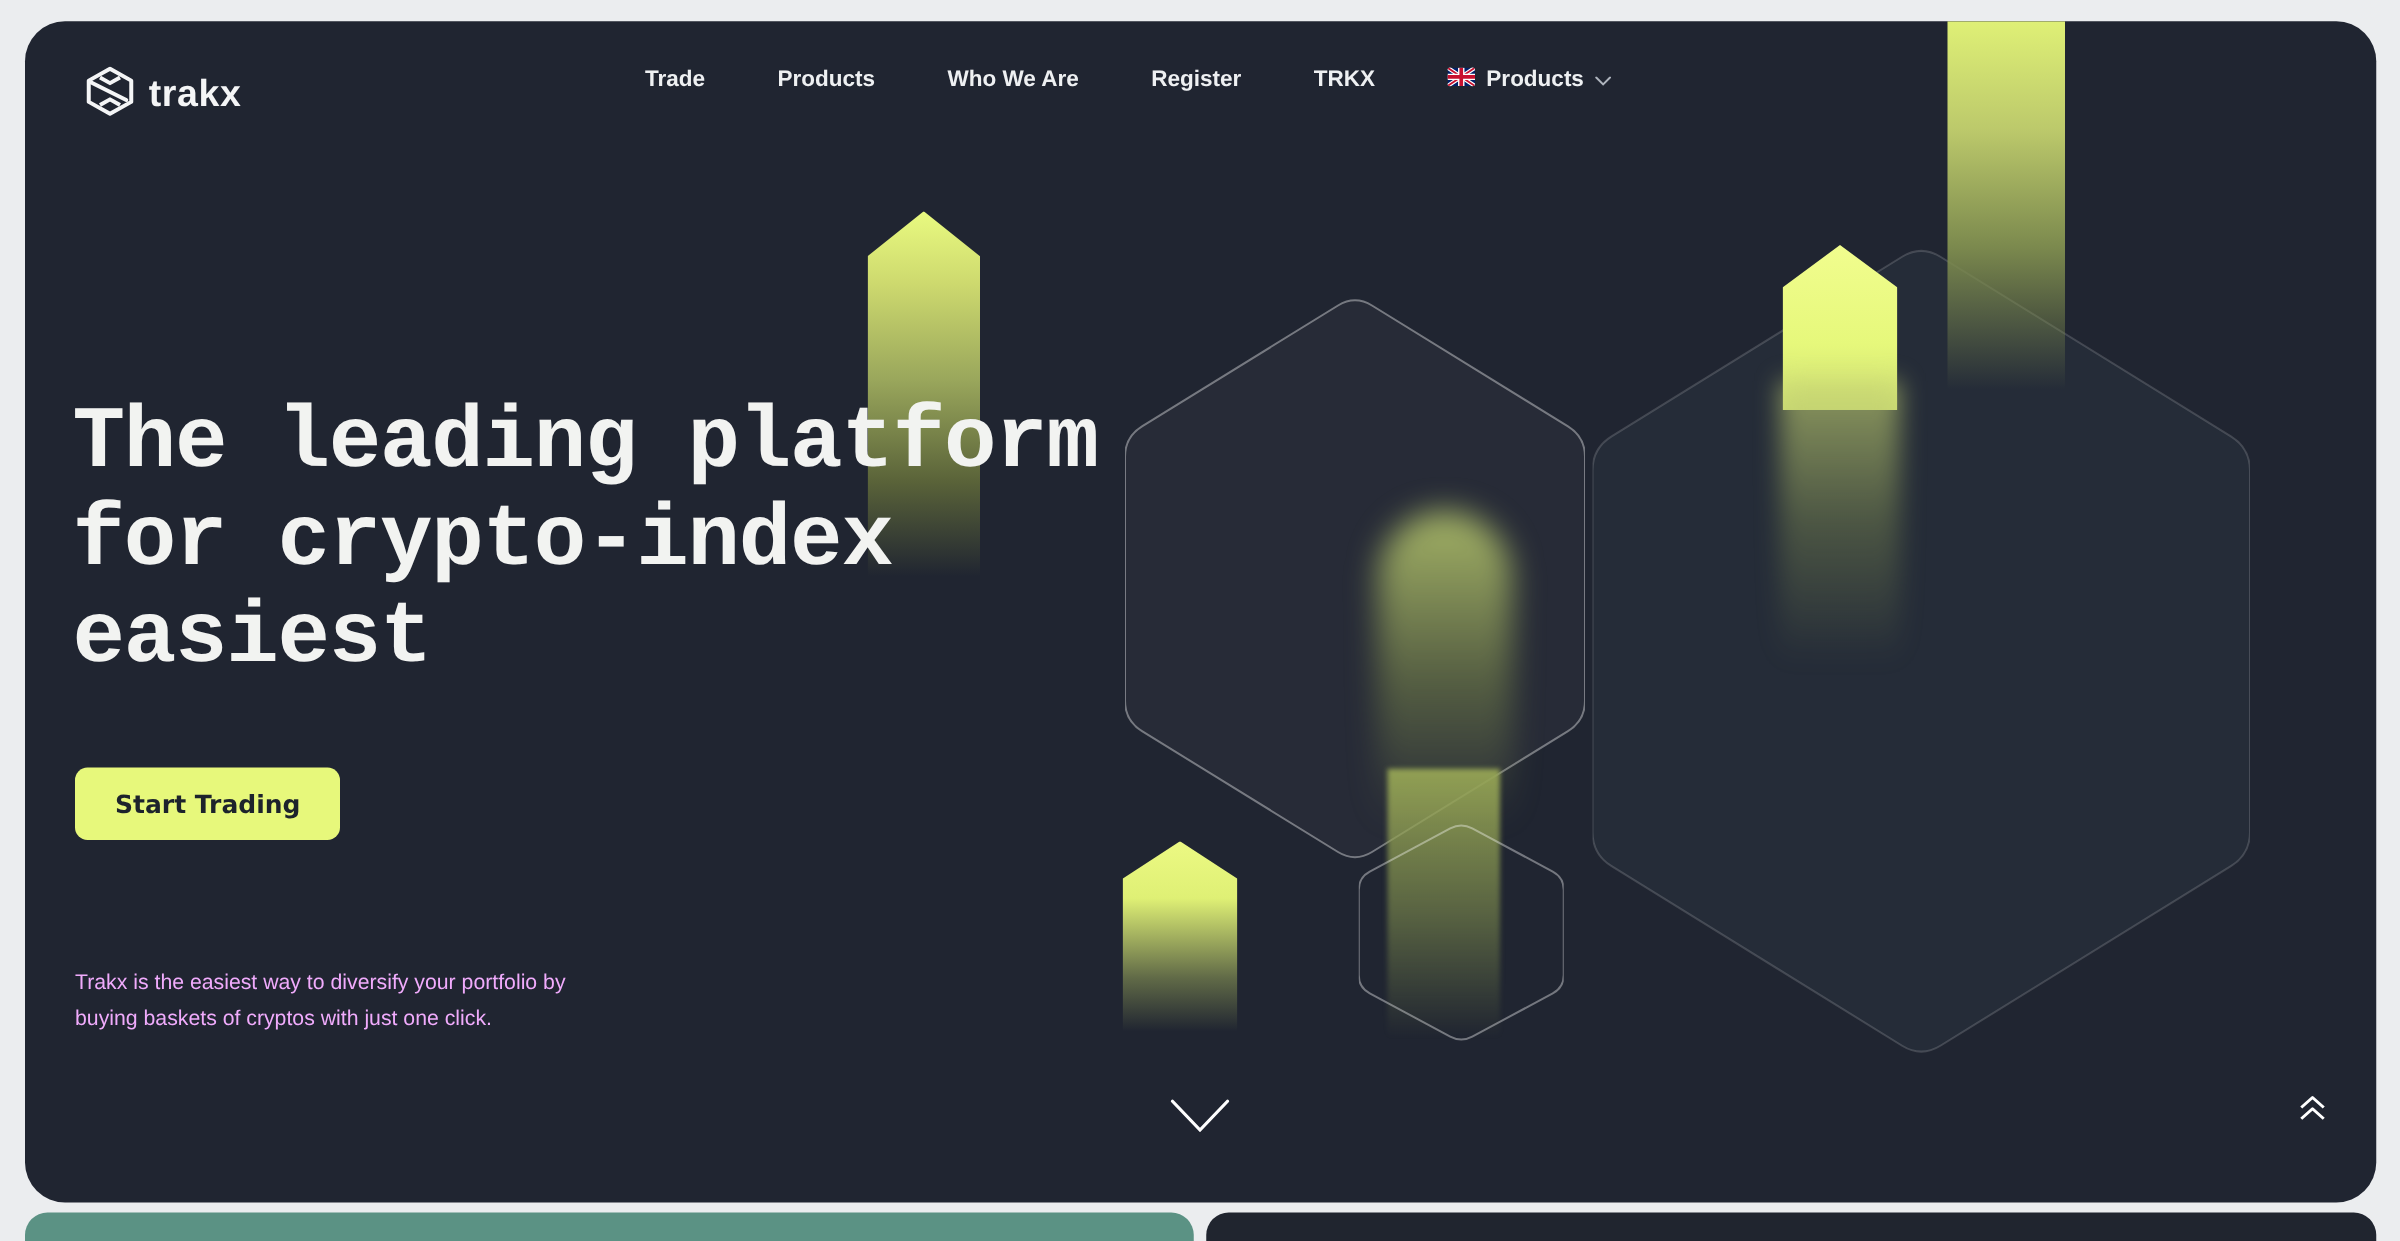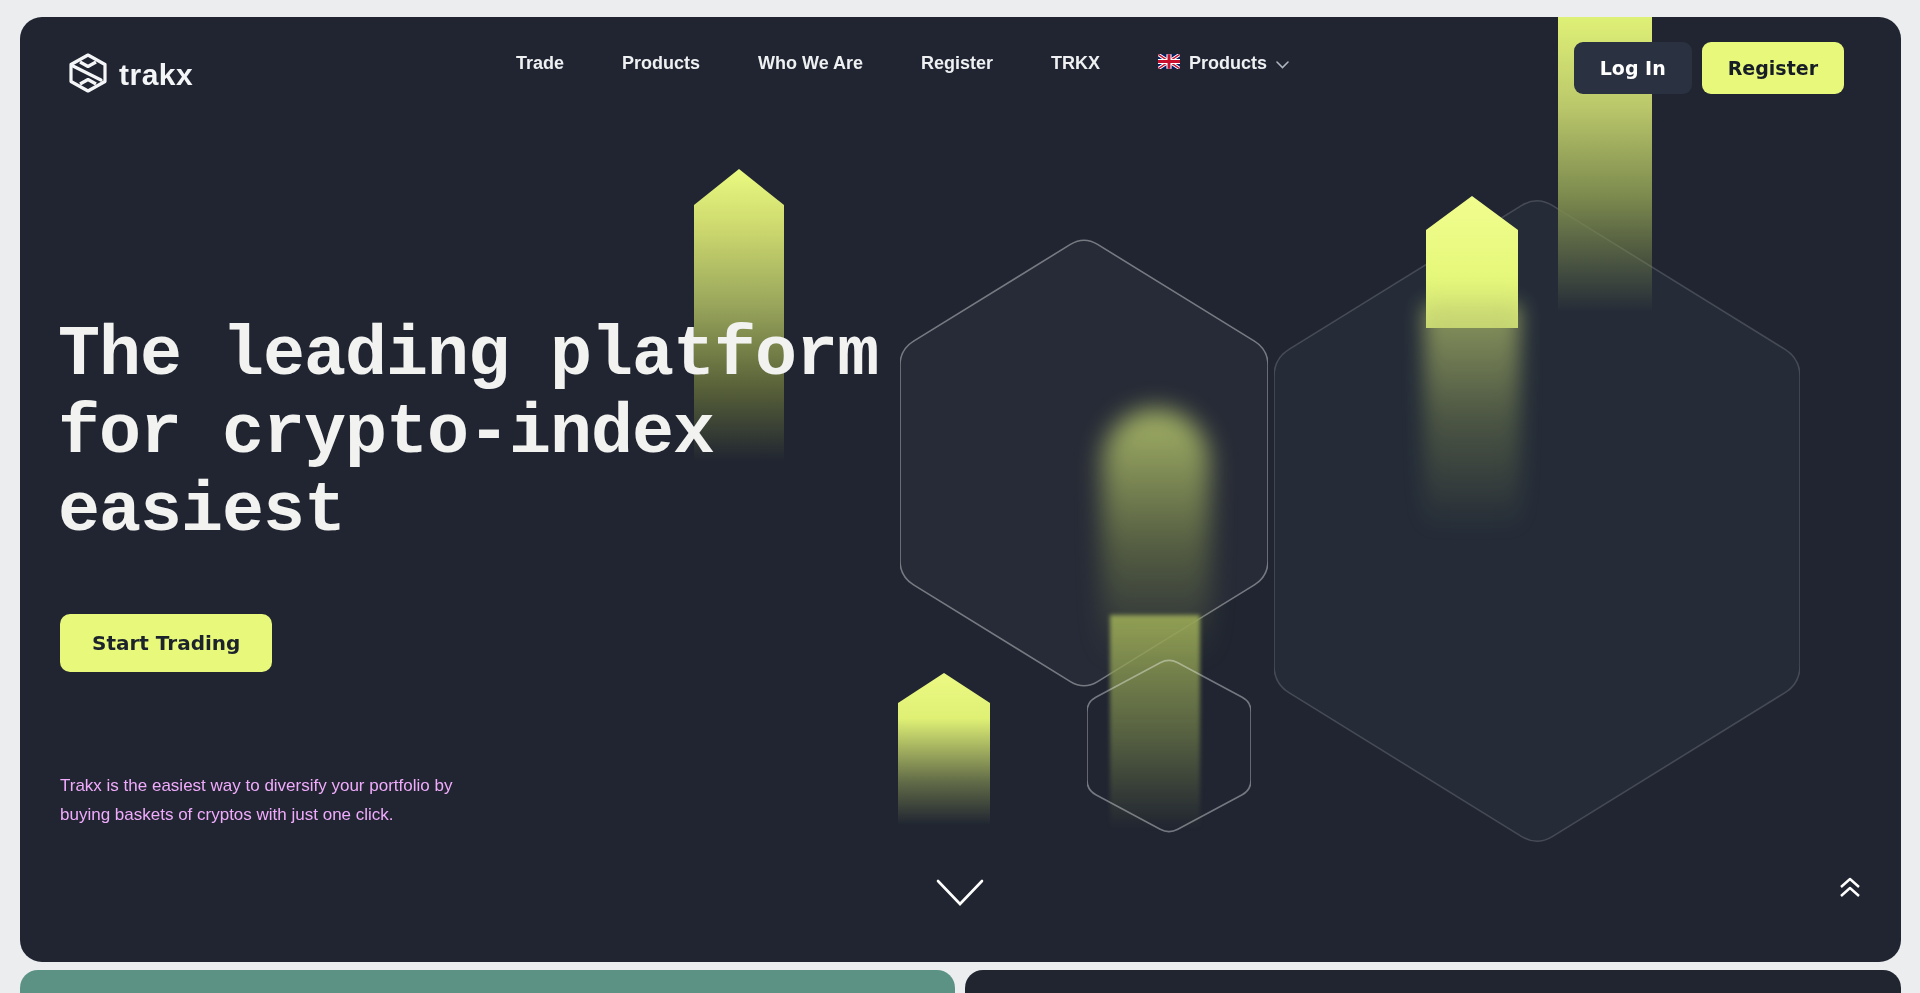--- a/index.html
+++ b/index.html
@@ -1,21 +1,21 @@
 <!DOCTYPE html>
 <html><head>
 <meta charset="utf-8">
 <style>
   * { margin:0; padding:0; box-sizing:border-box; }
   html,body { width:1920px; height:993px; overflow:hidden; }
   body { background:#ebedef; position:relative; font-family:"Liberation Sans", sans-serif; }
 
   
   .hero { position:absolute; left:20px; top:17px; width:1881px; height:945px;
-          background:#202531; border-radius:22px; overflow:hidden; }
+          background:#202531; border-radius:32px; overflow:hidden; }
 
   
   .decor { position:absolute; pointer-events:none; }
   .bar-top { left:1538px; top:0; width:94px; height:310px; z-index:2;
     background:linear-gradient(180deg,#dff076 0%,#bcc96b 28%,#7c8a4e 58%,rgba(110,120,70,0) 95%); }
   .arrow-left { left:674px; top:152px; width:90px; height:292px; z-index:2;
     clip-path:polygon(0 36px,50% 0,100% 36px,100% 100%,0 100%);
     background:linear-gradient(180deg,#e9fa80 0%,#cdd96e 20%,#9aa75c 46%,#5a6339 74%,rgba(60,67,45,0) 100%); }
   .hex-center { left:880px; top:219px; width:368px; height:454px; z-index:1; }
   .glow-center { left:1082px; top:392px; width:108px; height:250px; z-index:2;
@@ -117,24 +117,20 @@
       </span>
       <span>Products</span>
       <span class="chev">
         <svg width="13" height="8" viewBox="0 0 13 8">
             <path d="M1 1 L6.5 6.5 L12 1" fill="none" stroke="#aeb4bd" stroke-width="1.6" stroke-linecap="round"></path>
           </svg>
       </span>
     </span>
   </nav>
 
-  <div class="nav-buttons">
-    <button class="btn btn-login">Log In</button>
-    <button class="btn btn-register">Register</button>
-  </div>
 
   <h1 class="heading">
     <span>The leading platform</span><br>
     <span>for crypto-index</span><br>
     <span>easiest</span>
   </h1>
 
   <button class="cta">Start Trading</button>
 
   <p class="desc">Trakx is the easiest way to diversify your portfolio by buying baskets of cryptos with just one click.</p>

